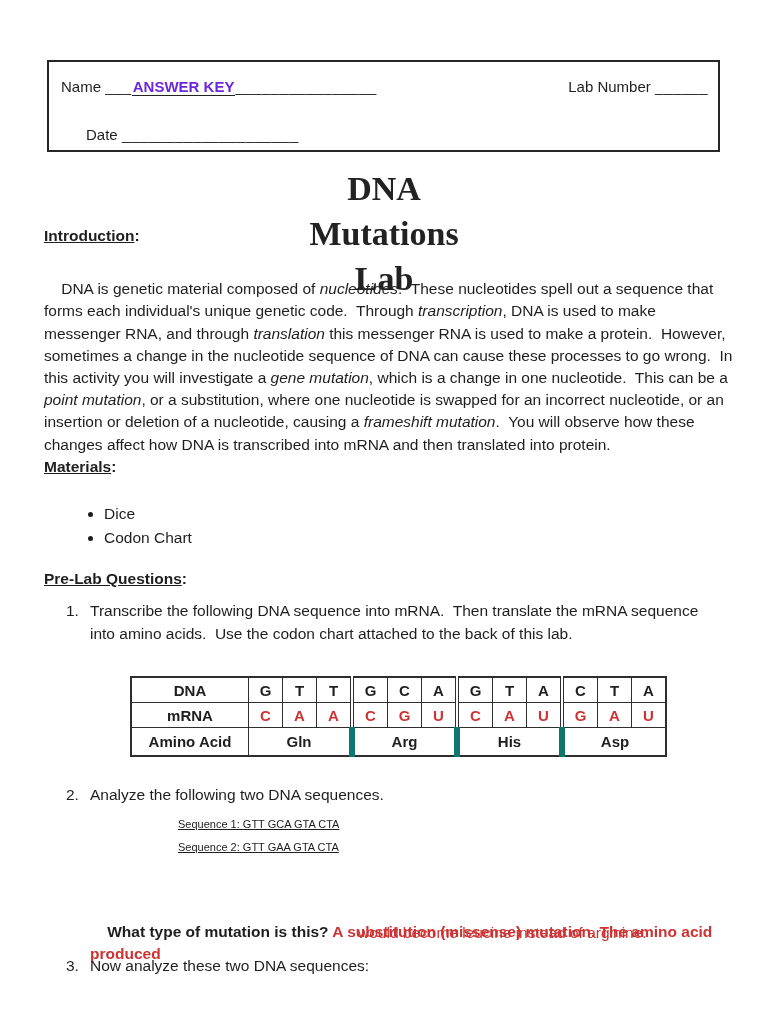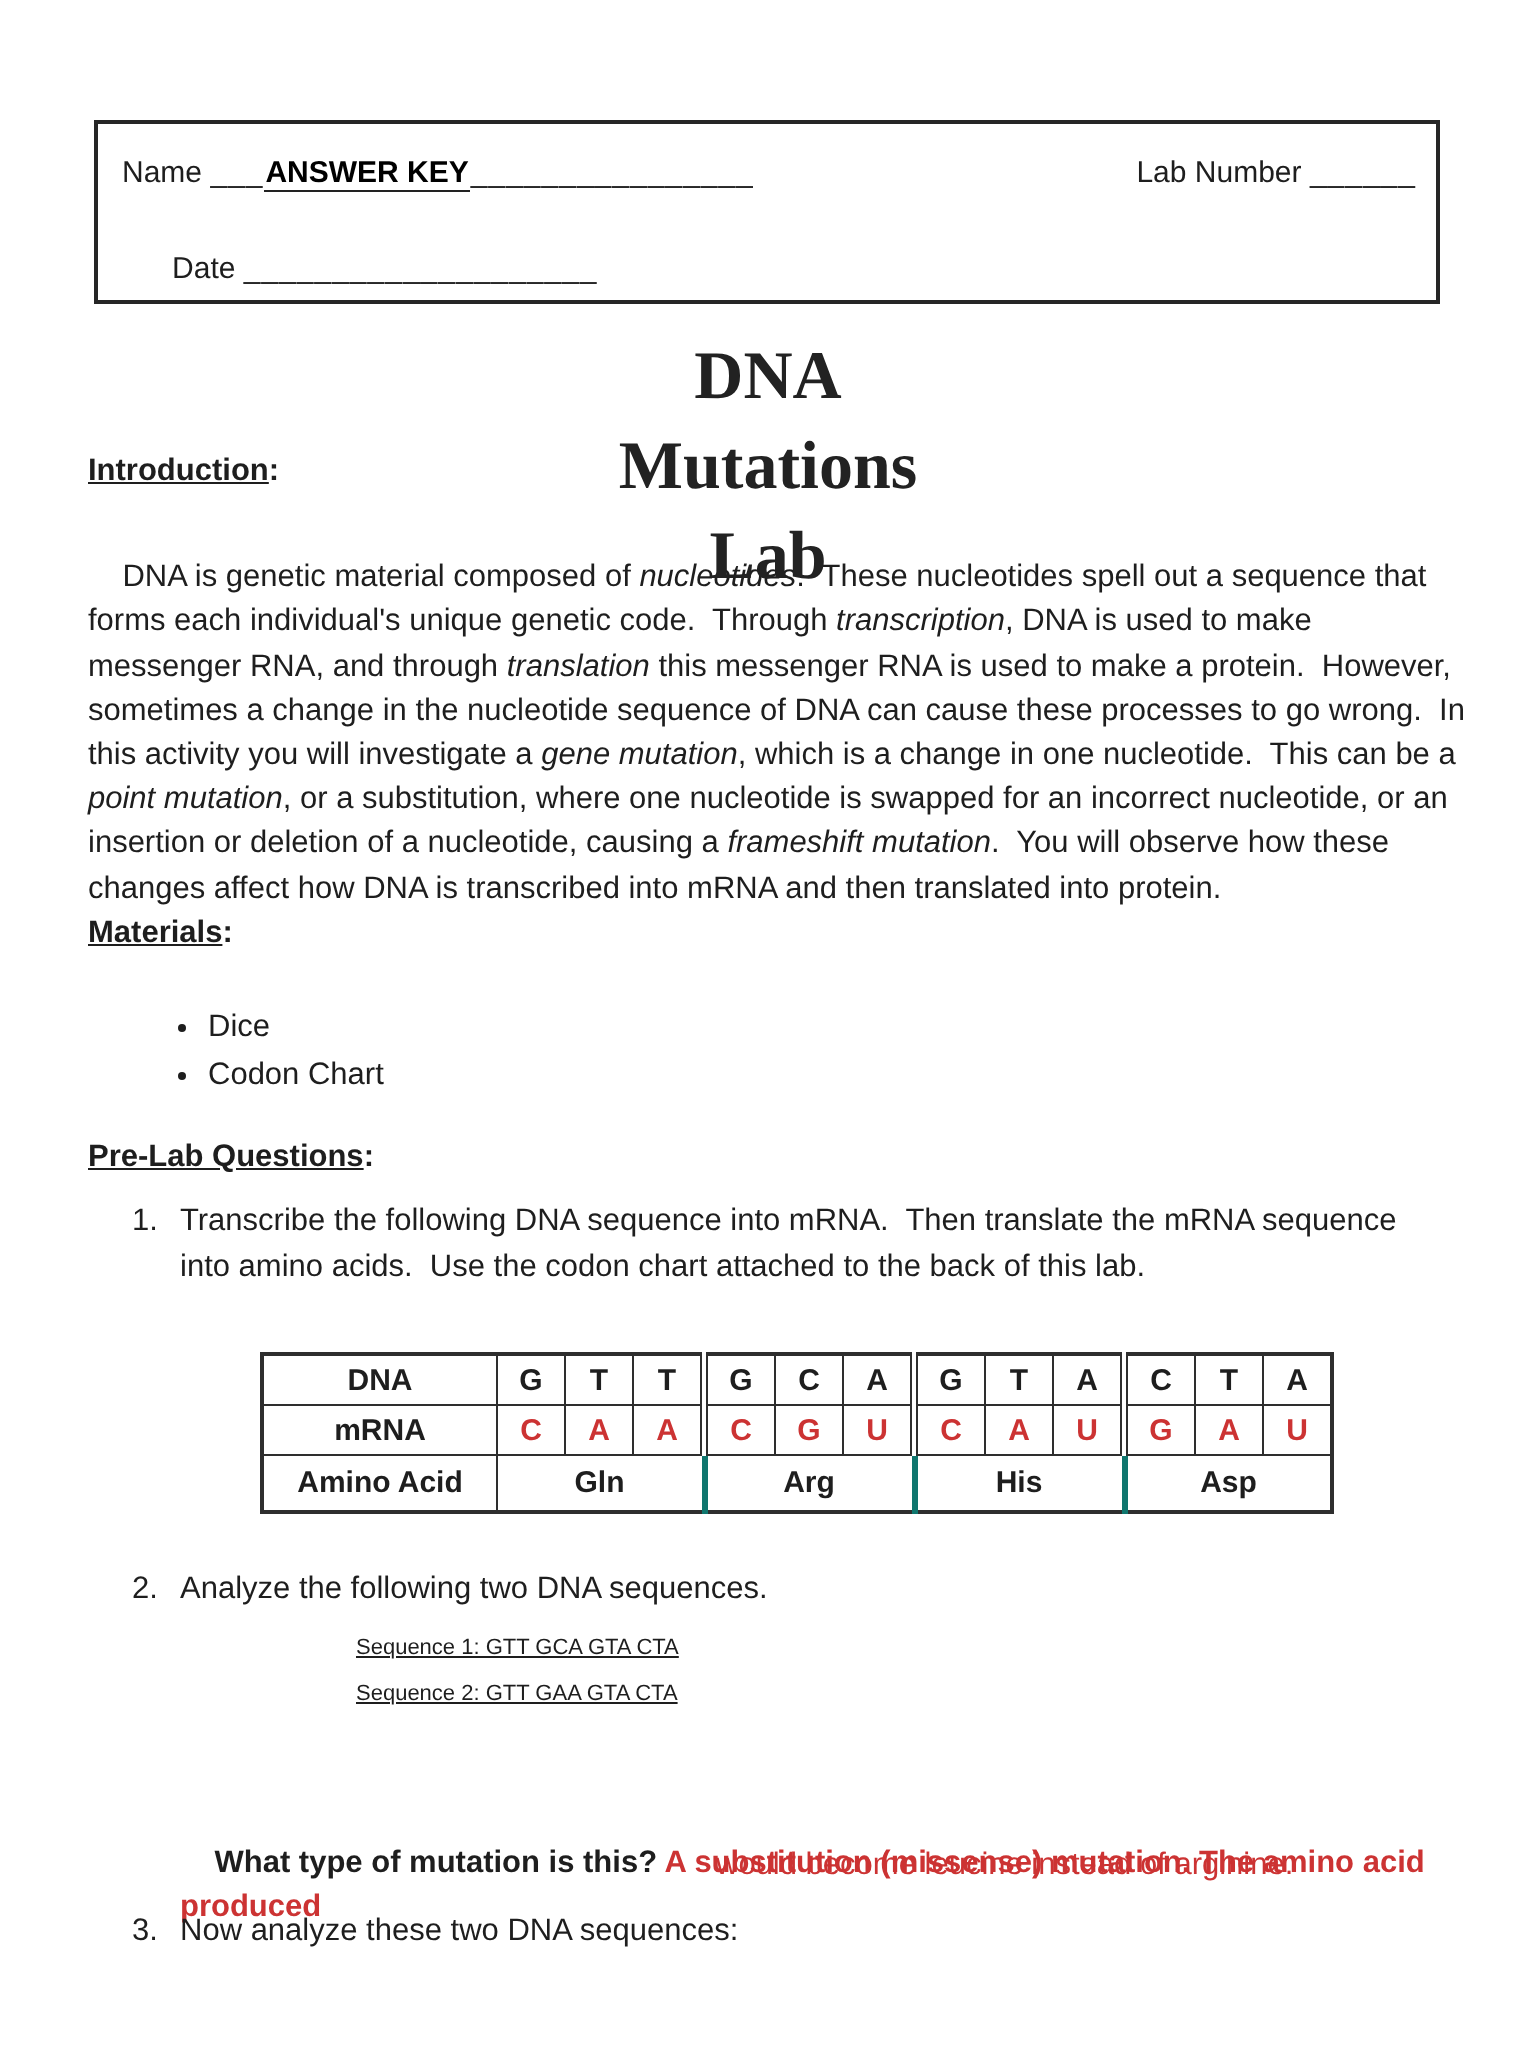--- a/index.html
+++ b/index.html
@@ -20,21 +20,21 @@
     left: 47px; top: 60px;
     width: 673px; height: 92px;
     border: 2px solid #262626;
     box-sizing: border-box;
     padding: 16px 10px 0 12px;
     font-size: 15px;
   }
   .hb-row1 { display: flex; justify-content: space-between; align-items: baseline; }
   .hb-row2 { margin-top: 14px; }
   .answer-key {
-    color: #000000;
+    color: #6d28d9;
     font-weight: bold;
     border-bottom: 1.5px solid #222222;
     padding: 0 1px;
   }
   .uline { letter-spacing: 0.5px; }
 
   
   .doc-title {
     position: absolute;
     left: 0; top: 166px;
@@ -110,21 +110,21 @@
   .codon-table { border: 2px solid #2e2e2e; }
   .codon-table .row-label {
     width: 116px;
     font-weight: bold;
     height: 24px;
   }
   .codon-table .nt { width: 33px; height: 24px; font-weight: bold; }
   .codon-table .mrna-nt { color: #cc3333; }
   .codon-table .gsep { border-left: 4px double #2e2e2e; }
   .codon-table .aa { font-weight: bold; height: 27px; }
-  .codon-table .asep { border-left: 3px solid #0f766e; }
+  .codon-table .asep { border-left: 6px solid #0f766e; }
 
   
   .seq-block {
     position: absolute;
     left: 178px; top: 813px;
     font-size: 11px;
     line-height: 23px;
     text-decoration: underline;
   }
   .qa-line {

